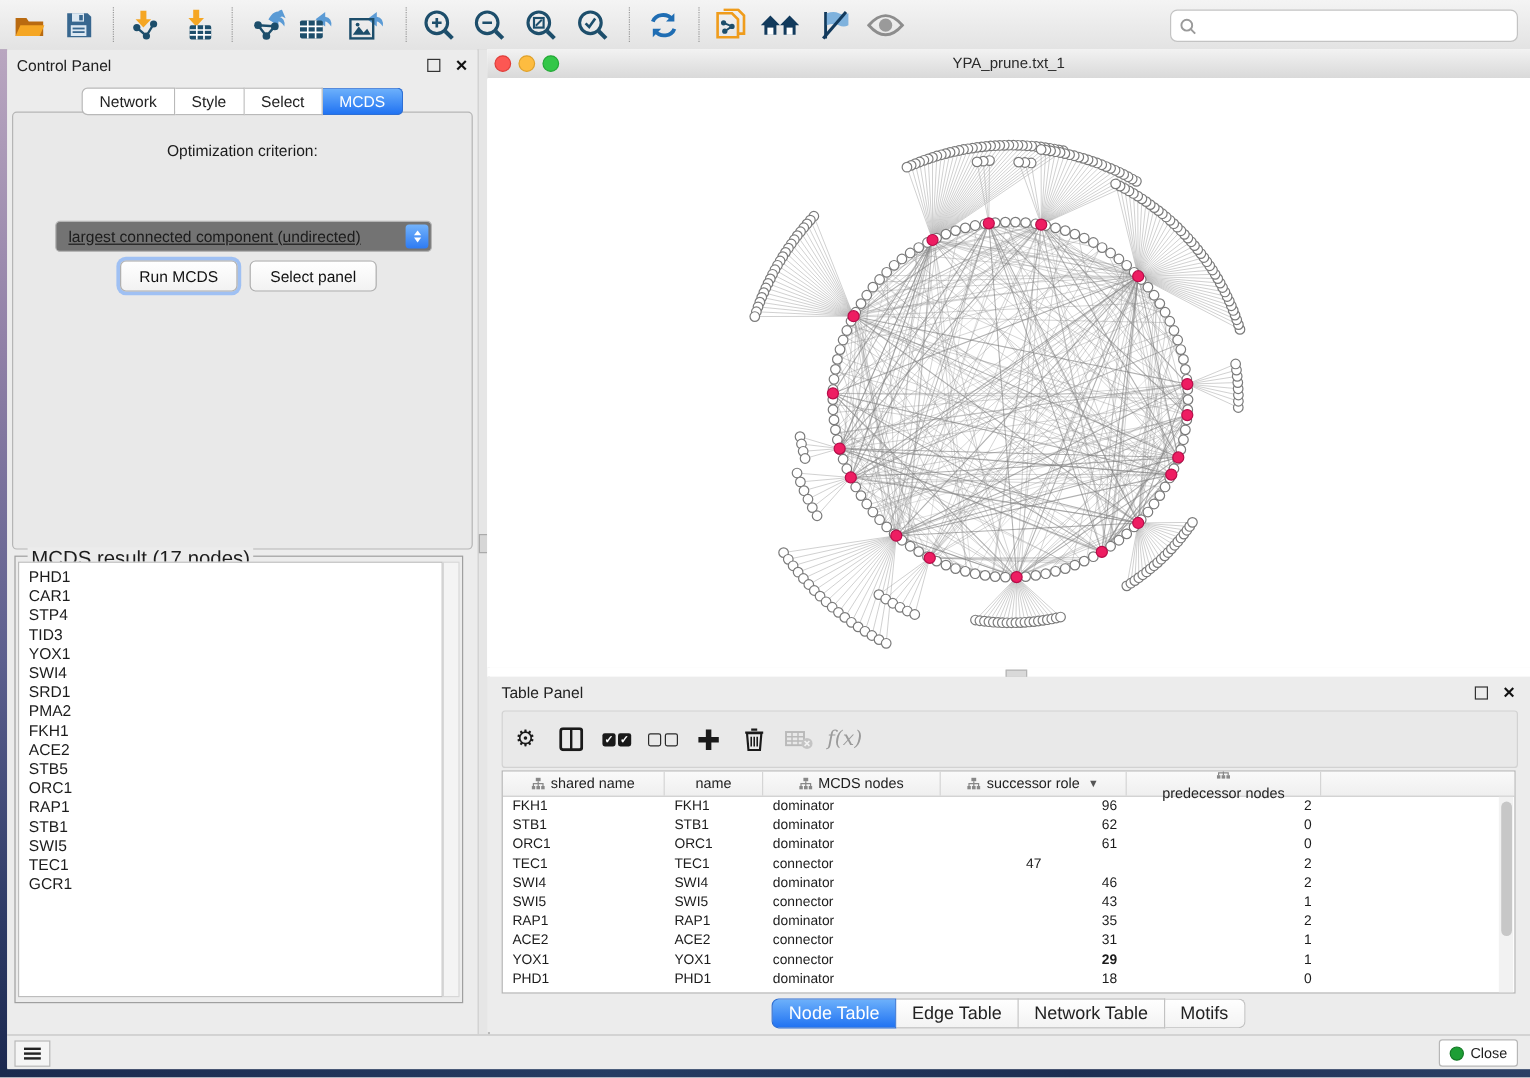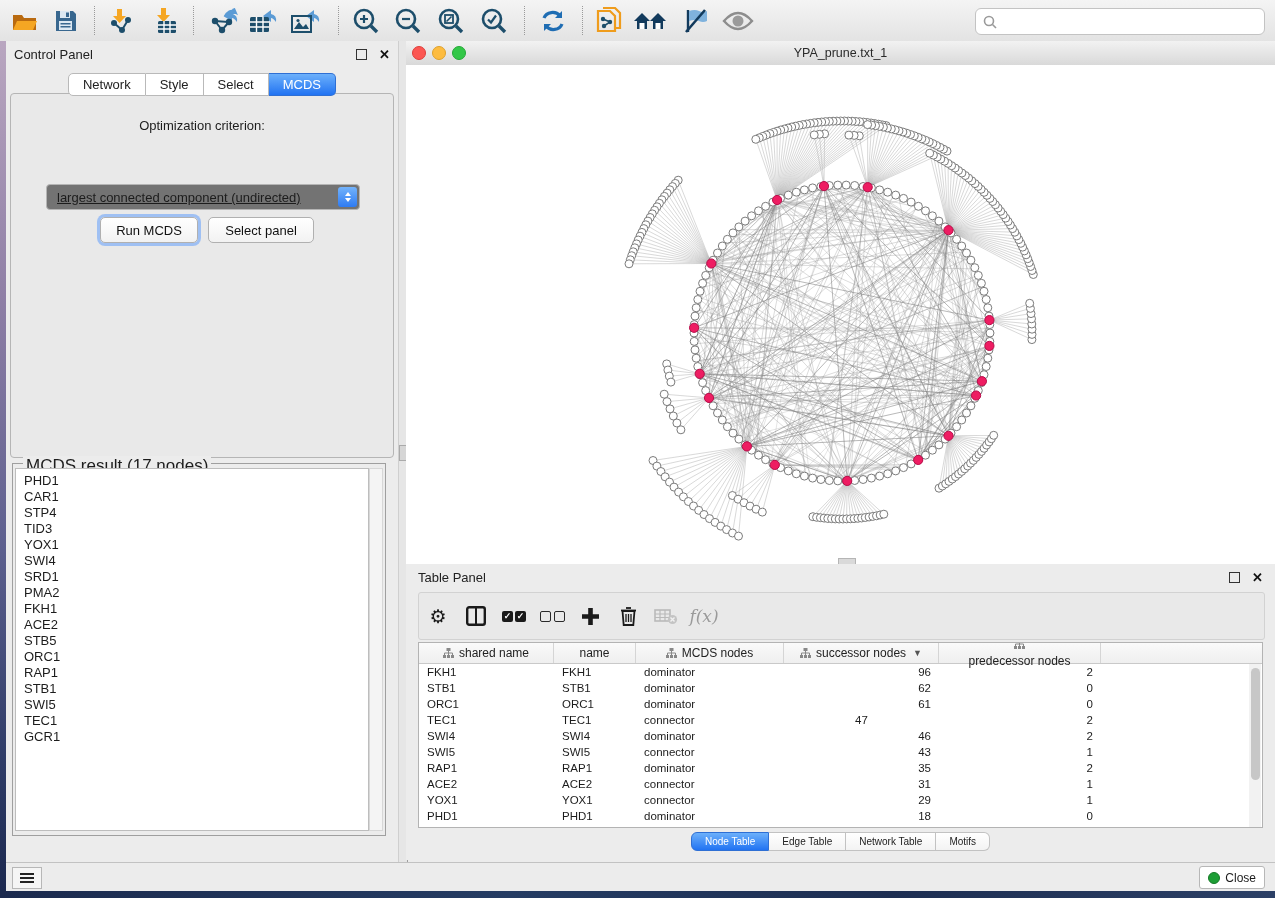--- a/index.html
+++ b/index.html
@@ -68,21 +68,21 @@
   .hcell{display:flex;align-items:center;justify-content:center;gap:5px;border-right:1px solid #d5d5d5;box-sizing:border-box;position:relative;}
   .hcell .chev{font-size:9px;color:#555;margin-left:2px;}
   .rows{font-size:11.5px;}
   .trow{display:flex;height:16px;align-items:center;}
   .tcell{box-sizing:border-box;padding:0 8px;white-space:nowrap;overflow:hidden;}
   .num{text-align:right;}
   #nt-scroll{position:absolute;right:1px;top:21px;width:12px;height:163px;background:#f2f2f2;}
   #nt-thumb{position:absolute;left:1.5px;top:4px;width:9px;height:112px;background:#c7c7c7;border-radius:5px;}
   
   #tp-tabs{position:absolute;left:0;top:268px;width:100%;display:flex;justify-content:center;}
-  .tp-tab{font-size:10px;padding:3px 13px;background:linear-gradient(#ffffff,#f3f3f3);border:1px solid #c2c2c2;border-left:none;color:#222;}
+  .tp-tab{font-size:15px;padding:3px 13px;background:linear-gradient(#ffffff,#f3f3f3);border:1px solid #c2c2c2;border-left:none;color:#222;}
   .tp-tab:first-child{border-left:1px solid #c2c2c2;border-radius:6px 0 0 6px;}
   .tp-tab:last-child{border-radius:0 6px 6px 0;}
   .tp-tab.sel{background:linear-gradient(#6cb0fb,#2173f2);border-color:#2e6fd4;color:#fff;}
   
   #status-bar{left:6px;top:862px;width:1269px;height:28px;background:#ececec;border-top:1px solid #c2c2c2;}
   #list-btn{position:absolute;left:6px;top:4px;width:28px;height:20px;background:#f5f5f5;border:1px solid #b7b7b7;display:flex;align-items:center;justify-content:center;}
   #memory-btn{position:absolute;right:10px;top:3px;height:21px;background:#fff;border:1px solid #b7b7b7;border-radius:3px;display:flex;align-items:center;padding:0 8px;font-size:12px;gap:5px;}
   .green-dot{width:10px;height:10px;border-radius:50%;background:#1d9e35;border:1px solid #157a27;}
   .lines-ic{width:14px;height:10px;display:flex;flex-direction:column;justify-content:space-between;}
   .lines-ic i{height:2px;background:#222;display:block;}
@@ -1297,21 +1297,21 @@
           <span>MCDS nodes</span>
         </div>
         <div class="hcell" style="width: 155px;">
           <svg class="sitemap" width="11" height="10">
             <rect x="3.5" y="0" width="4" height="3" fill="#888"></rect>
             <rect x="0" y="7" width="3" height="3" fill="#888"></rect>
             <rect x="4" y="7" width="3" height="3" fill="#888"></rect>
             <rect x="8" y="7" width="3" height="3" fill="#888"></rect>
             <path d="M5.5 3 v2 M1.5 7 v-2 h8 v2 M5.5 5 v2" stroke="#888" stroke-width="1" fill="none"></path>
           </svg>
-          <span>successor nodes</span>
+          <span>successor role</span>
           <span class="chev">▼</span>
         </div>
         <div class="hcell" style="width: 162px; flex-direction: column;">
           <svg class="sitemap" width="11" height="10">
             <rect x="3.5" y="0" width="4" height="3" fill="#888"></rect>
             <rect x="0" y="7" width="3" height="3" fill="#888"></rect>
             <rect x="4" y="7" width="3" height="3" fill="#888"></rect>
             <rect x="8" y="7" width="3" height="3" fill="#888"></rect>
             <path d="M5.5 3 v2 M1.5 7 v-2 h8 v2 M5.5 5 v2" stroke="#888" stroke-width="1" fill="none"></path>
           </svg>
@@ -1373,21 +1373,21 @@
           <div class="tcell" style="width: 135px;">ACE2</div>
           <div class="tcell" style="width: 82px;">ACE2</div>
           <div class="tcell" style="width: 148px;">connector</div>
           <div class="tcell num" style="width: 155px;">31</div>
           <div class="tcell num" style="width: 162px;">1</div>
         </div>
         <div class="trow">
           <div class="tcell" style="width: 135px;">YOX1</div>
           <div class="tcell" style="width: 82px;">YOX1</div>
           <div class="tcell" style="width: 148px;">connector</div>
-          <div class="tcell num" style="width: 155px;">29</div>
+          <div class="tcell num" style="width: 155px; font-weight: bold;">29</div>
           <div class="tcell num" style="width: 162px;">1</div>
         </div>
         <div class="trow">
           <div class="tcell" style="width: 135px;">PHD1</div>
           <div class="tcell" style="width: 82px;">PHD1</div>
           <div class="tcell" style="width: 148px;">dominator</div>
           <div class="tcell num" style="width: 155px;">18</div>
           <div class="tcell num" style="width: 162px;">0</div>
         </div>
       </div>

